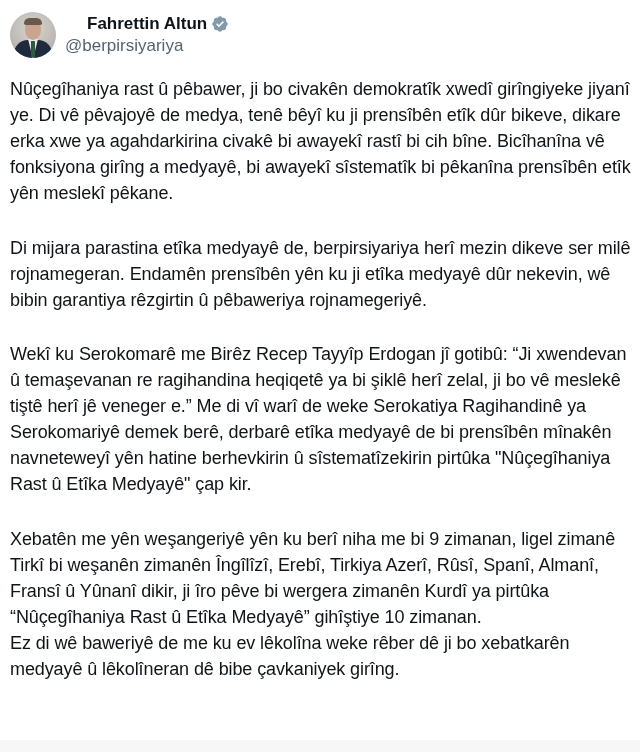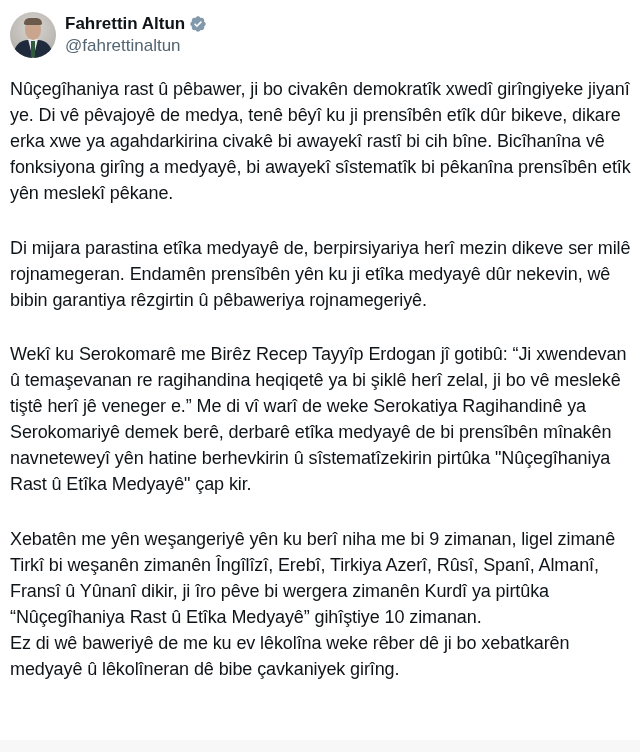--- a/index.html
+++ b/index.html
@@ -37,21 +37,21 @@
       position: absolute; left: 18px; top: 27px; width: 10px; height: 20px;
       background: #e8e8ea; clip-path: polygon(0 0, 100% 0, 50% 100%);
     }
     .avatar .tie {
       position: absolute; left: 21px; top: 29px; width: 4px; height: 16px;
       background: #2f5a3c;
     }
     .names { margin-left: 9px; display: flex; flex-direction: column; }
     .name-row { display: flex; align-items: center; }
     .display-name {
-      font-weight: bold; font-size: 17px; line-height: 22px; color: #0f1419;
+      font-weight: bold; font-size: 17px; line-height: 22px; color: #0f1419; margin-left: 22px;
     }
     .verified { margin-left: 4px; width: 18px; height: 18px; display: inline-block; }
     .handle { font-size: 17px; line-height: 22px; color: #536471; }
     .tweet-body {
       position: absolute; left: 10px; top: 76px; width: 625px;
       font-size: 18px; line-height: 26px; color: #0f1419;
       letter-spacing: -0.1px;
     }
     .para { margin: 0 0 28.6px 0; white-space: pre-line; }
     .para:last-child { margin-bottom: 0; }
@@ -74,21 +74,21 @@
   <div class="names">
     <div class="name-row">
       <span class="display-name">Fahrettin Altun</span>
       <span class="verified">
         <svg viewBox="0 0 24 24" width="18" height="18">
           <path fill="#829aab" d="M22.25 12c0-1.43-.88-2.67-2.19-3.34.46-1.39.2-2.9-.81-3.91s-2.52-1.27-3.91-.81c-.66-1.31-1.91-2.19-3.34-2.19s-2.67.88-3.33 2.19c-1.4-.46-2.91-.2-3.92.81s-1.26 2.52-.8 3.91c-1.31.67-2.2 1.91-2.2 3.34s.89 2.67 2.2 3.34c-.46 1.39-.21 2.9.8 3.91s2.52 1.26 3.91.81c.67 1.31 1.91 2.19 3.34 2.19s2.68-.88 3.34-2.19c1.39.45 2.9.2 3.91-.81s1.27-2.52.81-3.91c1.31-.67 2.19-1.91 2.19-3.34z"></path>
           <path fill="#ffffff" d="M10.54 16.2l-3.75-3.74 1.41-1.42 2.34 2.34 5.3-5.3 1.42 1.42z"></path>
         </svg>
       </span>
     </div>
-    <span class="handle">@fahrettinaltun</span>
+    <span class="handle">@berpirsiyariya</span>
   </div>
 </div>
 
 <div class="tweet-body">
   <p class="para">Nûçegîhaniya rast û pêbawer, ji bo civakên demokratîk xwedî girîngiyeke jiyanî ye. Di vê pêvajoyê de medya, tenê bêyî ku ji prensîbên etîk dûr bikeve, dikare erka xwe ya agahdarkirina civakê bi awayekî rastî bi cih bîne. Bicîhanîna vê fonksiyona girîng a medyayê, bi awayekî sîstematîk bi pêkanîna prensîbên etîk yên meslekî pêkane.</p>
   <p class="para">Di mijara parastina etîka medyayê de, berpirsiyariya herî mezin dikeve ser milê rojnamegeran. Endamên prensîbên yên ku ji etîka medyayê dûr nekevin, wê bibin garantiya rêzgirtin û pêbaweriya rojnamegeriyê.</p>
   <p class="para">Wekî ku Serokomarê me Birêz Recep Tayyîp Erdogan jî gotibû: “Ji xwendevan û temaşevanan re ragihandina heqiqetê ya bi şiklê herî zelal, ji bo vê meslekê tiştê herî jê veneger e.” Me di vî warî de weke Serokatiya Ragihandinê ya Serokomariyê demek berê, derbarê etîka medyayê de bi prensîbên mînakên navneteweyî yên hatine berhevkirin û sîstematîzekirin pirtûka "Nûçegîhaniya Rast û Etîka Medyayê" çap kir.</p>
   <p class="para">Xebatên me yên weşangeriyê yên ku berî niha me bi 9 zimanan, ligel zimanê Tirkî bi weşanên zimanên Îngîlîzî, Erebî, Tirkiya Azerî, Rûsî, Spanî, Almanî, Fransî û Yûnanî dikir, ji îro pêve bi wergera zimanên Kurdî ya pirtûka “Nûçegîhaniya Rast û Etîka Medyayê” gihîştiye 10 zimanan.
 Ez di wê baweriyê de me ku ev lêkolîna weke rêber dê ji bo xebatkarên medyayê û lêkolîneran  dê bibe çavkaniyek girîng.</p>
 

